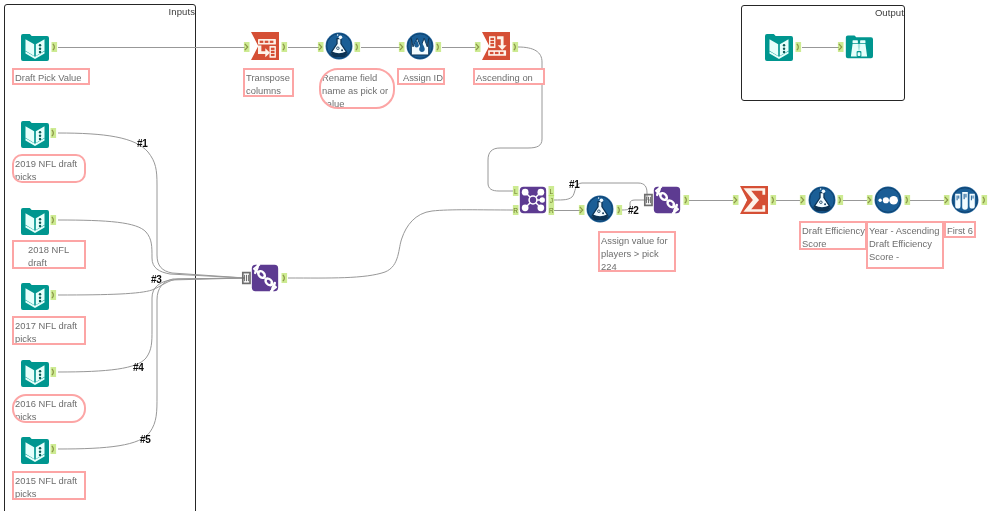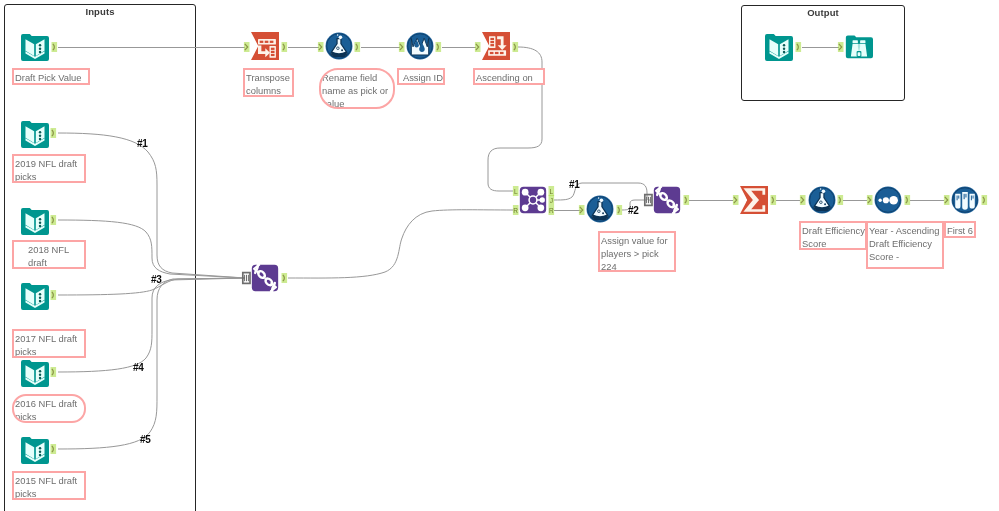--- a/index.html
+++ b/index.html
@@ -2,22 +2,22 @@
 <html><head>
 <meta charset="utf-8">
 <title>Alteryx Workflow Canvas</title>
 <style>
   html,body{margin:0;padding:0;}
   body{width:999px;height:511px;background:#ffffff;
        font-family:"Liberation Sans",sans-serif;overflow:hidden;}
   #canvas{position:relative;width:999px;height:511px;background:#ffffff;}
   .container{position:absolute;border:1.6px solid #262626;border-radius:3px;
              background:#ffffff;box-sizing:border-box;}
-  .container-title{position:absolute;left:0;width:100%;text-align:center;
-                   font-size:9.5px;color:#3b3b3b;letter-spacing:0.1px;font-weight:bold;}
+  .container-title{position:absolute;left:0;width:100%;text-align:right;
+                   font-size:9.5px;color:#3b3b3b;letter-spacing:0.1px;}
   .tool{position:absolute;width:28px;height:28px;}
   .tool svg{display:block;width:28px;height:28px;}
   .label{position:absolute;border:2px solid #fca5a5;background:#fff;color:#6e6e6e;
          font-size:9.4px;line-height:13.2px;padding:1px 0px 0px 1px;box-sizing:border-box;
          white-space:pre-line;overflow:hidden;}
   .wirenum{position:absolute;font-size:10px;color:#0b0b0b;font-weight:bold;
            font-family:"Liberation Sans",sans-serif;letter-spacing:-0.4px;}
   svg.wires{position:absolute;left:0;top:0;width:999px;height:511px;
             pointer-events:none;overflow:visible;z-index:5;}
   .container{z-index:1;}
@@ -216,21 +216,21 @@
 <svg viewBox="0 0 100 100" xmlns="http://www.w3.org/2000/svg">
  <path d="M0 11 a7 7 0 0 1 7-7 h24 a3 3 0 0 1 2.2 1 l5 5.5 h54.8 a7 7 0 0 1 7 7 v75.5 a7 7 0 0 1 -7 7 h-86 a7 7 0 0 1 -7 -7 z" fill="#00968f"></path>
  <path d="M16 22 L47 40 L47 82 L16 63 Z" fill="#e6fffb"></path>
  <path d="M84 22 L53 40 L53 82 L84 63 Z" fill="#e6fffb"></path>
  <path d="M16 65 L50 85 L84 65 L84 73 L50 93 L16 73 Z" fill="#e6fffb"></path>
  <circle cx="68" cy="44" r="4.4" fill="#0c5b56"></circle>
  <circle cx="68" cy="56" r="4.4" fill="#0c5b56"></circle>
  <circle cx="68" cy="68" r="4.4" fill="#0c5b56"></circle>
 </svg>
     </div>
-    <div class="label" style="left: 12px; top: 154px; width: 74px; height: 29px;">2019 NFL draft
+    <div class="label" style="left: 12px; top: 154px; width: 74px; height: 29px; border-radius: 10px;">2019 NFL draft
 picks</div>
     <div class="tool" style="left: 21px; top: 207px;">
 <svg viewBox="0 0 100 100" xmlns="http://www.w3.org/2000/svg">
  <path d="M0 11 a7 7 0 0 1 7-7 h24 a3 3 0 0 1 2.2 1 l5 5.5 h54.8 a7 7 0 0 1 7 7 v75.5 a7 7 0 0 1 -7 7 h-86 a7 7 0 0 1 -7 -7 z" fill="#00968f"></path>
  <path d="M16 22 L47 40 L47 82 L16 63 Z" fill="#e6fffb"></path>
  <path d="M84 22 L53 40 L53 82 L84 63 Z" fill="#e6fffb"></path>
  <path d="M16 65 L50 85 L84 65 L84 73 L50 93 L16 73 Z" fill="#e6fffb"></path>
  <circle cx="68" cy="44" r="4.4" fill="#0c5b56"></circle>
  <circle cx="68" cy="56" r="4.4" fill="#0c5b56"></circle>
  <circle cx="68" cy="68" r="4.4" fill="#0c5b56"></circle>
@@ -242,21 +242,21 @@
 <svg viewBox="0 0 100 100" xmlns="http://www.w3.org/2000/svg">
  <path d="M0 11 a7 7 0 0 1 7-7 h24 a3 3 0 0 1 2.2 1 l5 5.5 h54.8 a7 7 0 0 1 7 7 v75.5 a7 7 0 0 1 -7 7 h-86 a7 7 0 0 1 -7 -7 z" fill="#00968f"></path>
  <path d="M16 22 L47 40 L47 82 L16 63 Z" fill="#e6fffb"></path>
  <path d="M84 22 L53 40 L53 82 L84 63 Z" fill="#e6fffb"></path>
  <path d="M16 65 L50 85 L84 65 L84 73 L50 93 L16 73 Z" fill="#e6fffb"></path>
  <circle cx="68" cy="44" r="4.4" fill="#0c5b56"></circle>
  <circle cx="68" cy="56" r="4.4" fill="#0c5b56"></circle>
  <circle cx="68" cy="68" r="4.4" fill="#0c5b56"></circle>
 </svg>
     </div>
-    <div class="label" style="left: 12px; top: 316px; width: 74px; height: 29px; margin-top: 13px;">2017 NFL draft
+    <div class="label" style="left: 12px; top: 316px; width: 74px; height: 29px;">2017 NFL draft
 picks</div>
     <div class="tool" style="left: 21px; top: 359px;">
 <svg viewBox="0 0 100 100" xmlns="http://www.w3.org/2000/svg">
  <path d="M0 11 a7 7 0 0 1 7-7 h24 a3 3 0 0 1 2.2 1 l5 5.5 h54.8 a7 7 0 0 1 7 7 v75.5 a7 7 0 0 1 -7 7 h-86 a7 7 0 0 1 -7 -7 z" fill="#00968f"></path>
  <path d="M16 22 L47 40 L47 82 L16 63 Z" fill="#e6fffb"></path>
  <path d="M84 22 L53 40 L53 82 L84 63 Z" fill="#e6fffb"></path>
  <path d="M16 65 L50 85 L84 65 L84 73 L50 93 L16 73 Z" fill="#e6fffb"></path>
  <circle cx="68" cy="44" r="4.4" fill="#0c5b56"></circle>
  <circle cx="68" cy="56" r="4.4" fill="#0c5b56"></circle>
  <circle cx="68" cy="68" r="4.4" fill="#0c5b56"></circle>

